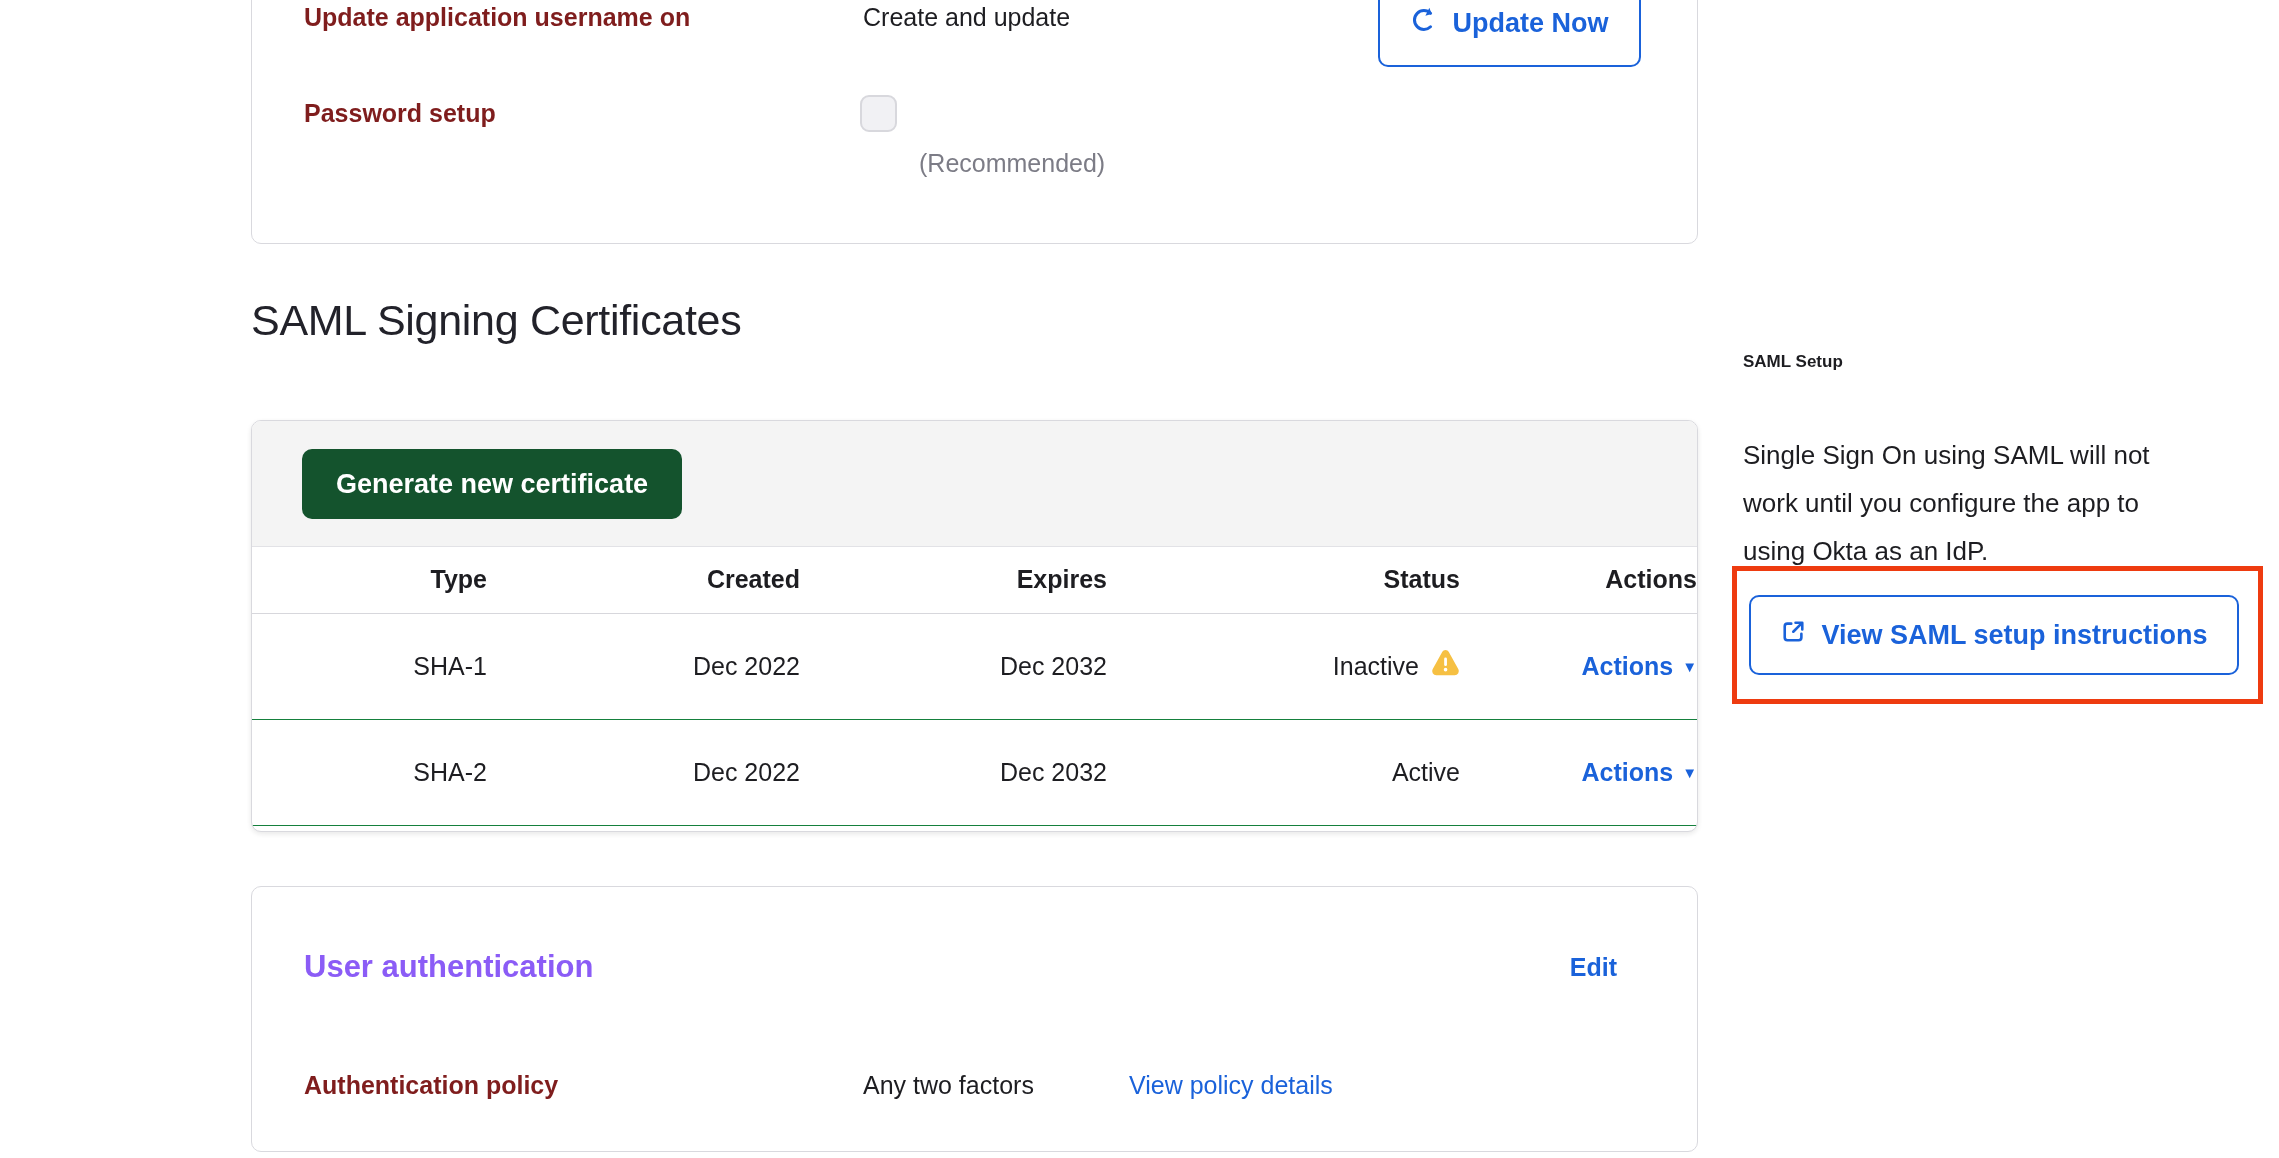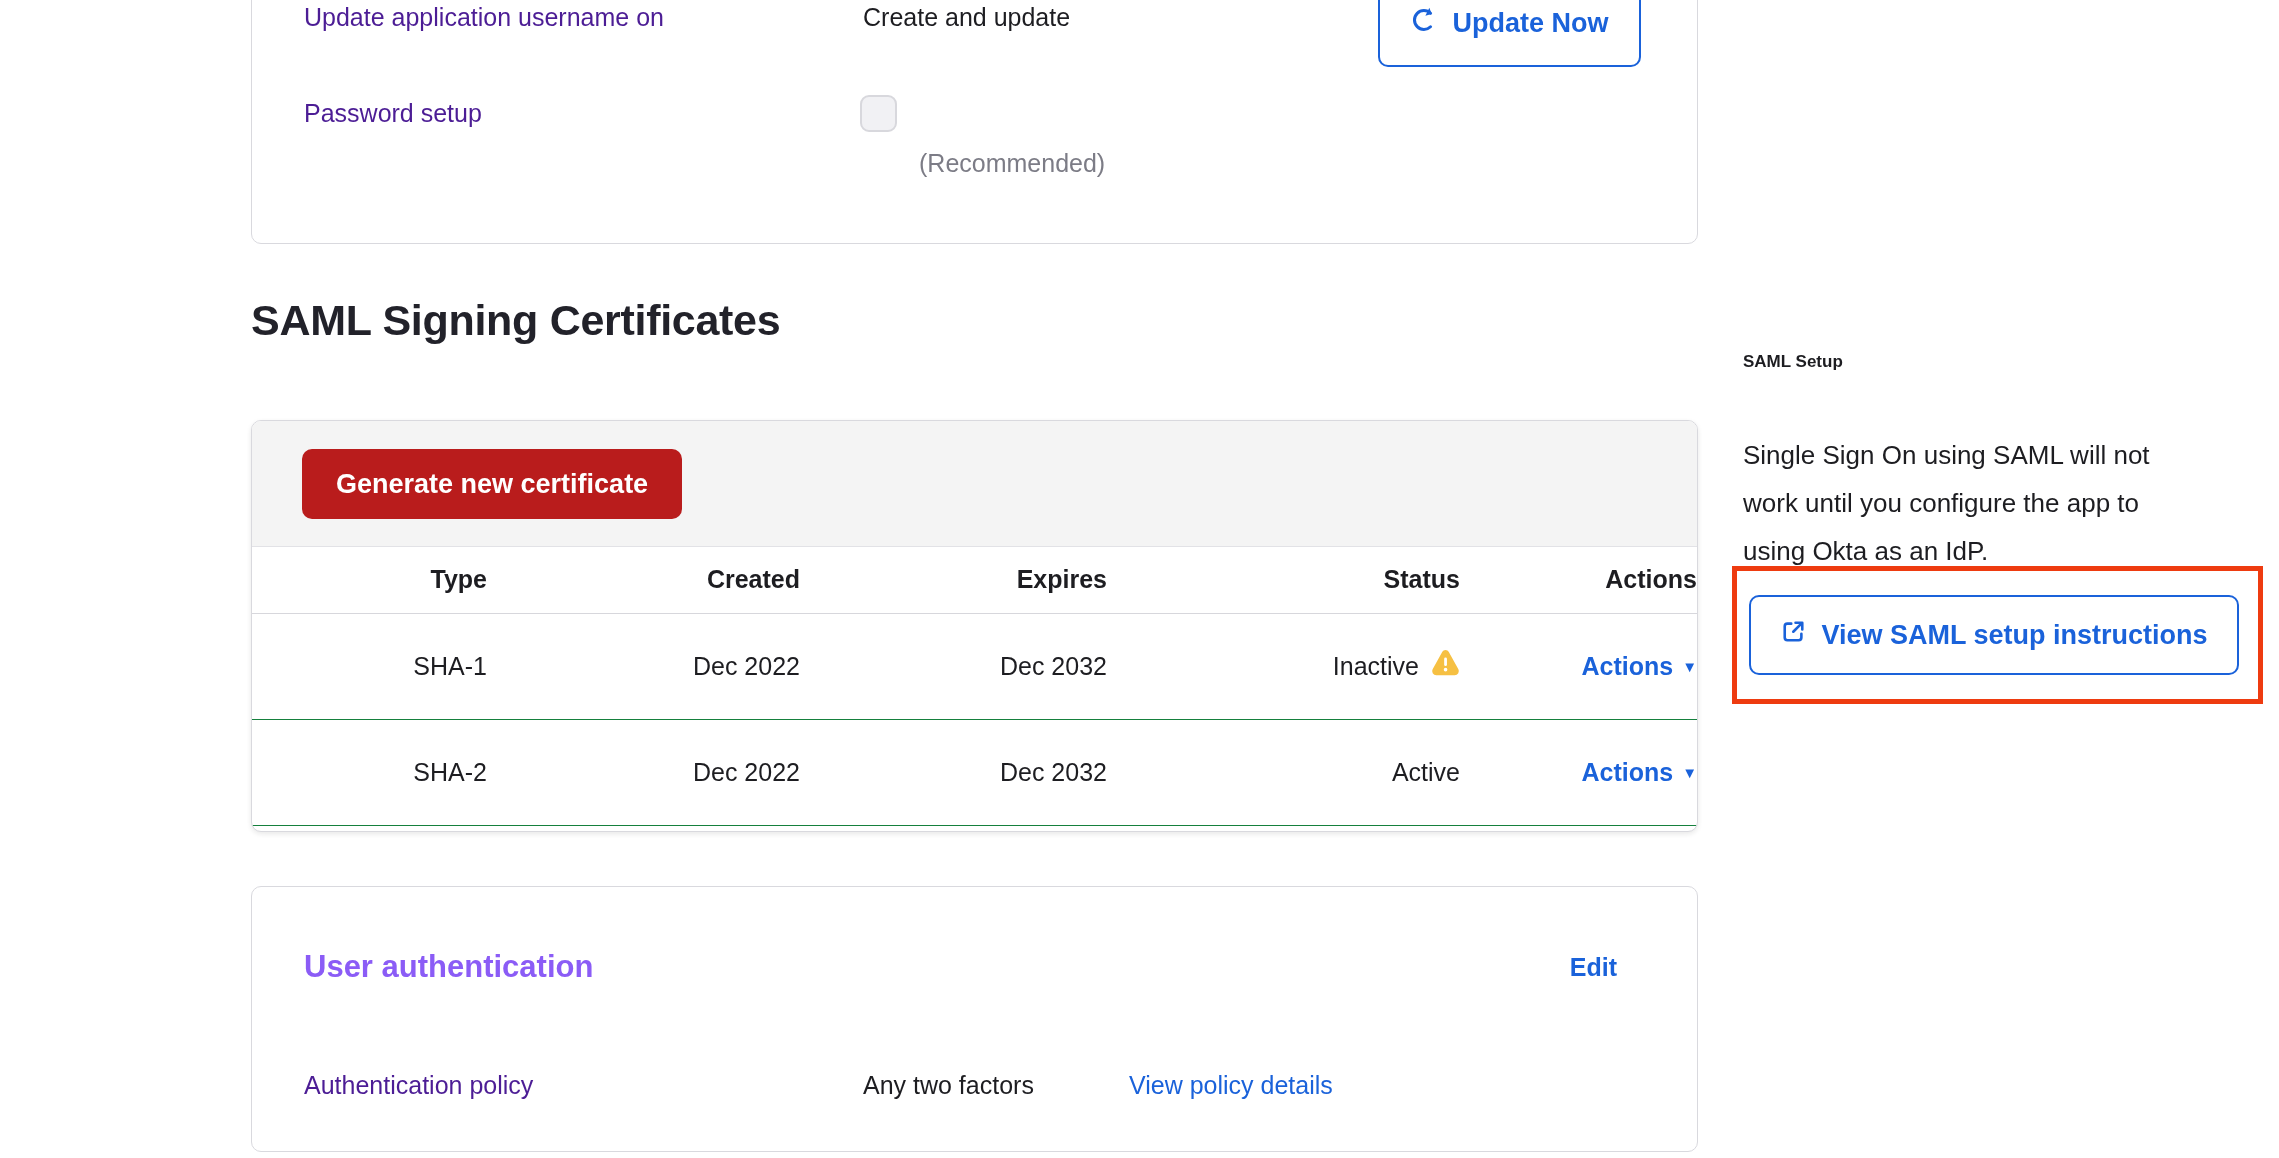--- a/index.html
+++ b/index.html
@@ -18,57 +18,57 @@
     position: absolute;
     background: #ffffff;
     border: 1px solid #d9d9de;
     border-radius: 10px;
   }
   #sign-on-card   { left: 251px; top: -62px;  width: 1447px; height: 306px; }
   #certs-card     { left: 251px; top: 420px;  width: 1447px; height: 412px;
                     box-shadow: 0 2px 5px rgba(29,29,33,.10); overflow: hidden; }
   #user-auth-card { left: 251px; top: 886px;  width: 1447px; height: 266px; }
 
-  .field-label { color: #4c1d95; }
+  .field-label { color: #7f1d1d; font-weight: bold; }
   .muted { color: #7c7c86; }
 
   
   .btn-secondary {
     position: absolute;
     display: flex; align-items: center; justify-content: center; gap: 14px;
     background: #ffffff;
     border: 2px solid #1a62da;
     border-radius: 10px;
     color: #1a62da;
     font-weight: 700;
     font-size: 27px;
     cursor: pointer;
     font-family: inherit;
   }
   .btn-primary {
     position: absolute;
-    background: #b91c1c;
+    background: #14532d;
     border: none;
     border-radius: 10px;
     color: #ffffff;
     font-weight: 700;
     font-size: 27px;
     padding: 0 34px;
     height: 70px;
     cursor: pointer;
     font-family: inherit;
   }
   .link { color: #1a62da; text-decoration: none; cursor: pointer; }
   .link.bold { font-weight: 700; }
   .caret { font-size: 15px; margin-left: 9px; position: relative; top: -3px; }
 
   
   #page-title {
     left: 251px; top: 296px;
-    font-size: 43px; font-weight: 700; letter-spacing: -0.3px; color: #22222a;
+    font-size: 43px; font-weight: 400; letter-spacing: -0.3px; color: #22222a;
   }
   .card-heading { font-size: 31px; font-weight: 700; color: #8b5cf6; }
 
   
   .checkbox {
     position: absolute;
     width: 37px; height: 37px;
     border-radius: 9px;
     background: #f1f1f4;
     border: 2px solid #d8d8dd;

